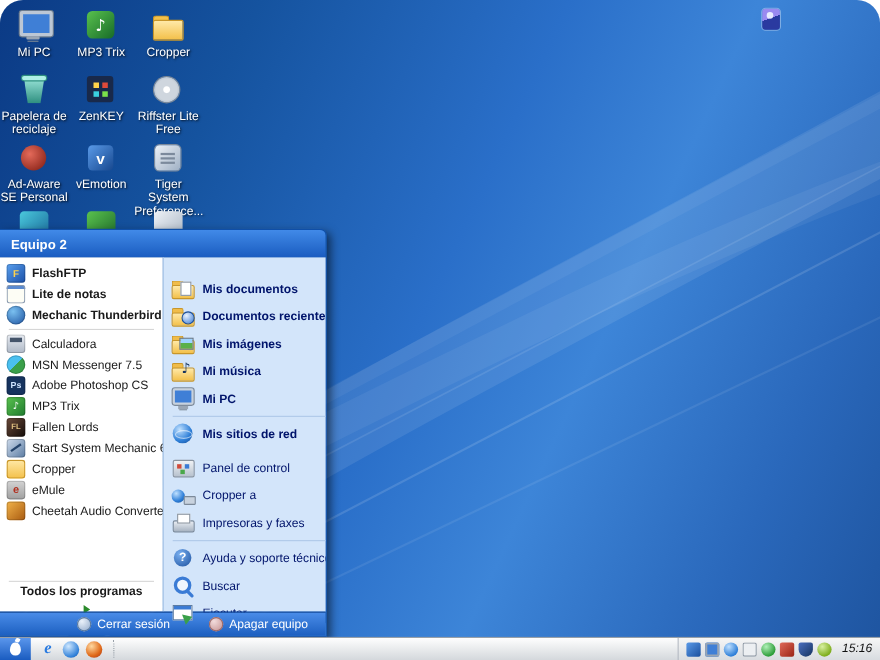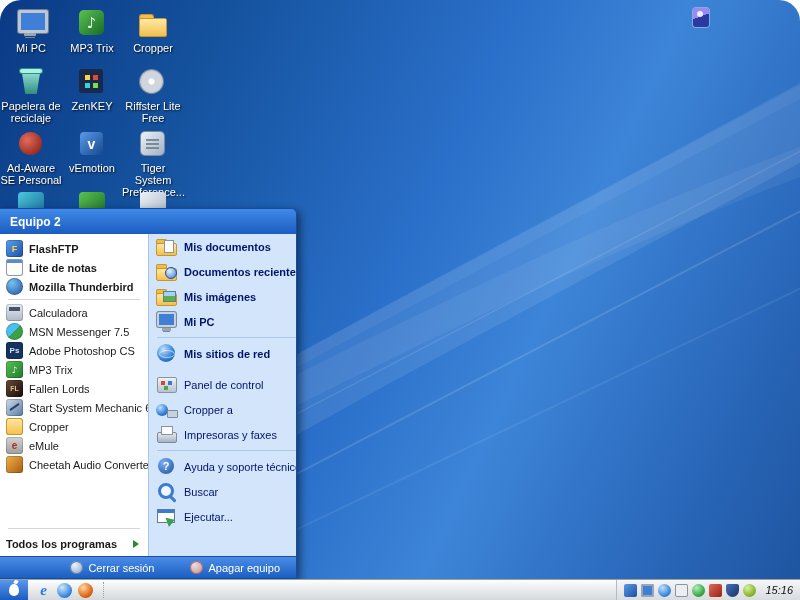--- a/index.html
+++ b/index.html
@@ -60,29 +60,29 @@
 
   
   #start-menu{position:absolute;left:0;top:208px;width:297px;height:371px;display:flex;flex-direction:column;
       border:1px solid #0f4fa8;border-left:none;box-sizing:border-box;border-radius:0 6px 0 0;
       box-shadow:3px 3px 8px rgba(0,0,0,.5);overflow:hidden;z-index:5;}
   .sm-header{height:25px;flex:0 0 auto;background:linear-gradient(#418ae8,#1a5cc0);display:flex;align-items:center;
       padding-left:10px;color:#fff;font-weight:bold;font-size:12px;}
   .sm-body{flex:1;display:flex;min-height:0;}
   .sm-left{width:148px;box-sizing:border-box;background:#fff;display:flex;flex-direction:column;padding-top:5px;}
   .sm-right{flex:1;box-sizing:border-box;background:#d3e5fa;border-left:1px solid #a9c6e8;display:flex;
-      flex-direction:column;padding-top:0;}
+      flex-direction:column;padding-top:16px;}
   .litem{height:19px;flex:0 0 auto;display:flex;align-items:center;gap:6px;padding:0 6px;font-size:11px;
       color:#1a1a1a;cursor:pointer;white-space:nowrap;}
   .pinned{font-weight:bold;}
   .lsep{height:1px;background:#d6d6d6;margin:3px 8px;flex:0 0 auto;}
   .rsep{height:1px;background:#aec8e8;margin:3px 8px;flex:0 0 auto;}
   .rgap{height:6px;flex:0 0 auto;}
   .flexspace{flex:1;}
-  .allprog{height:24px;font-weight:bold;}
+  .allprog{height:24px;font-weight:bold;flex-direction:column;}
   .arrow-green{width:0;height:0;border-left:6px solid #2a8a2a;border-top:4px solid transparent;
       border-bottom:4px solid transparent;margin-left:10px;}
 
   .li{width:17px;height:17px;border-radius:3px;position:relative;flex:0 0 auto;
       box-shadow:inset 0 0 0 1px rgba(0,0,0,.18);}
   .li::after{position:absolute;inset:0;display:flex;align-items:center;justify-content:center;
       font:bold 9px "Liberation Sans",sans-serif;color:#fff;}
   .li0{background:linear-gradient(135deg,#5aa0ee,#1b50a8);} .li0::after{content:"F";color:#ffd24a;}
   .li1{background:linear-gradient(#5a8ad0 0 4px,#fdfdf5 4px 100%);box-shadow:inset 0 0 0 1px #8a9ab0;}
   .li2{background:radial-gradient(circle at 35% 30%,#7ac0f0,#1a4f9e);border-radius:50%;}
@@ -253,21 +253,21 @@
         <div class="litem pinned">
           <span class="li li0"></span>
           <span>FlashFTP</span>
         </div>
         <div class="litem pinned">
           <span class="li li1"></span>
           <span>Lite de notas</span>
         </div>
         <div class="litem pinned">
           <span class="li li2"></span>
-          <span>Mozilla Thunderbird</span>
+          <span>Mechanic Thunderbird</span>
         </div>
         <div class="lsep"></div>
         <div class="litem">
           <span class="li li3"></span>
           <span>Calculadora</span>
         </div>
         <div class="litem">
           <span class="li li4"></span>
           <span>MSN Messenger 7.5</span>
         </div>
@@ -319,20 +319,26 @@
               <i class="b-clock"></i>
             </span>
           <span>Documentos recientes</span>
 
         </div>
         <div class="ritem rbold">
           <span class="ri rf">
               <i class="b-pic"></i>
             </span>
           <span>Mis imágenes</span>
+        </div>
+        <div class="ritem rbold">
+          <span class="ri rf">
+              <i class="b-music"></i>
+            </span>
+          <span>Mi música</span>
         </div>
         <div class="ritem rbold">
           <span class="ri ri-comp"></span>
           <span>Mi PC</span>
         </div>
         <div class="rsep"></div>
         <div class="ritem rbold">
           <span class="ri ri-globe"></span>
           <span>Mis sitios de red</span>
         </div>

